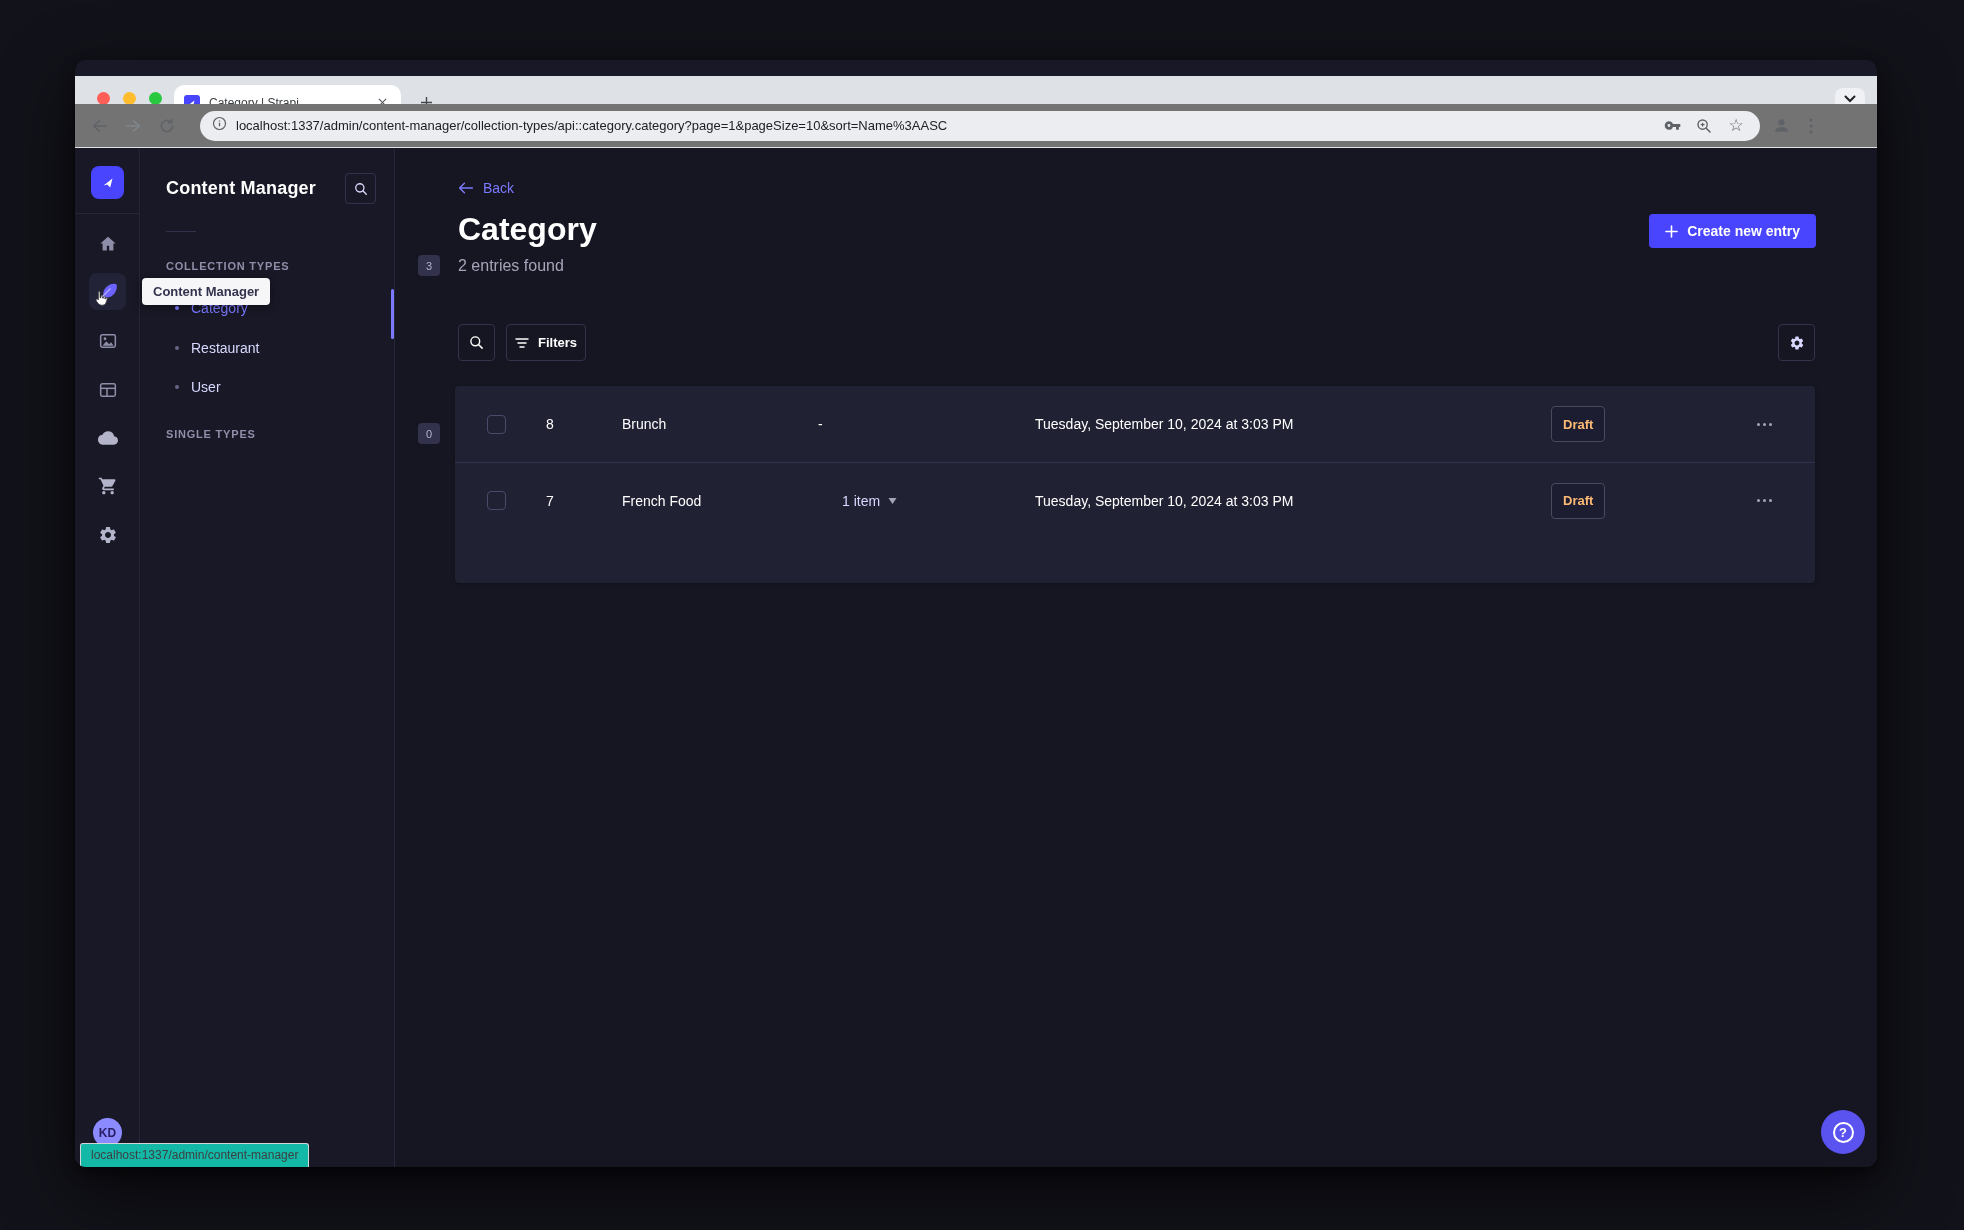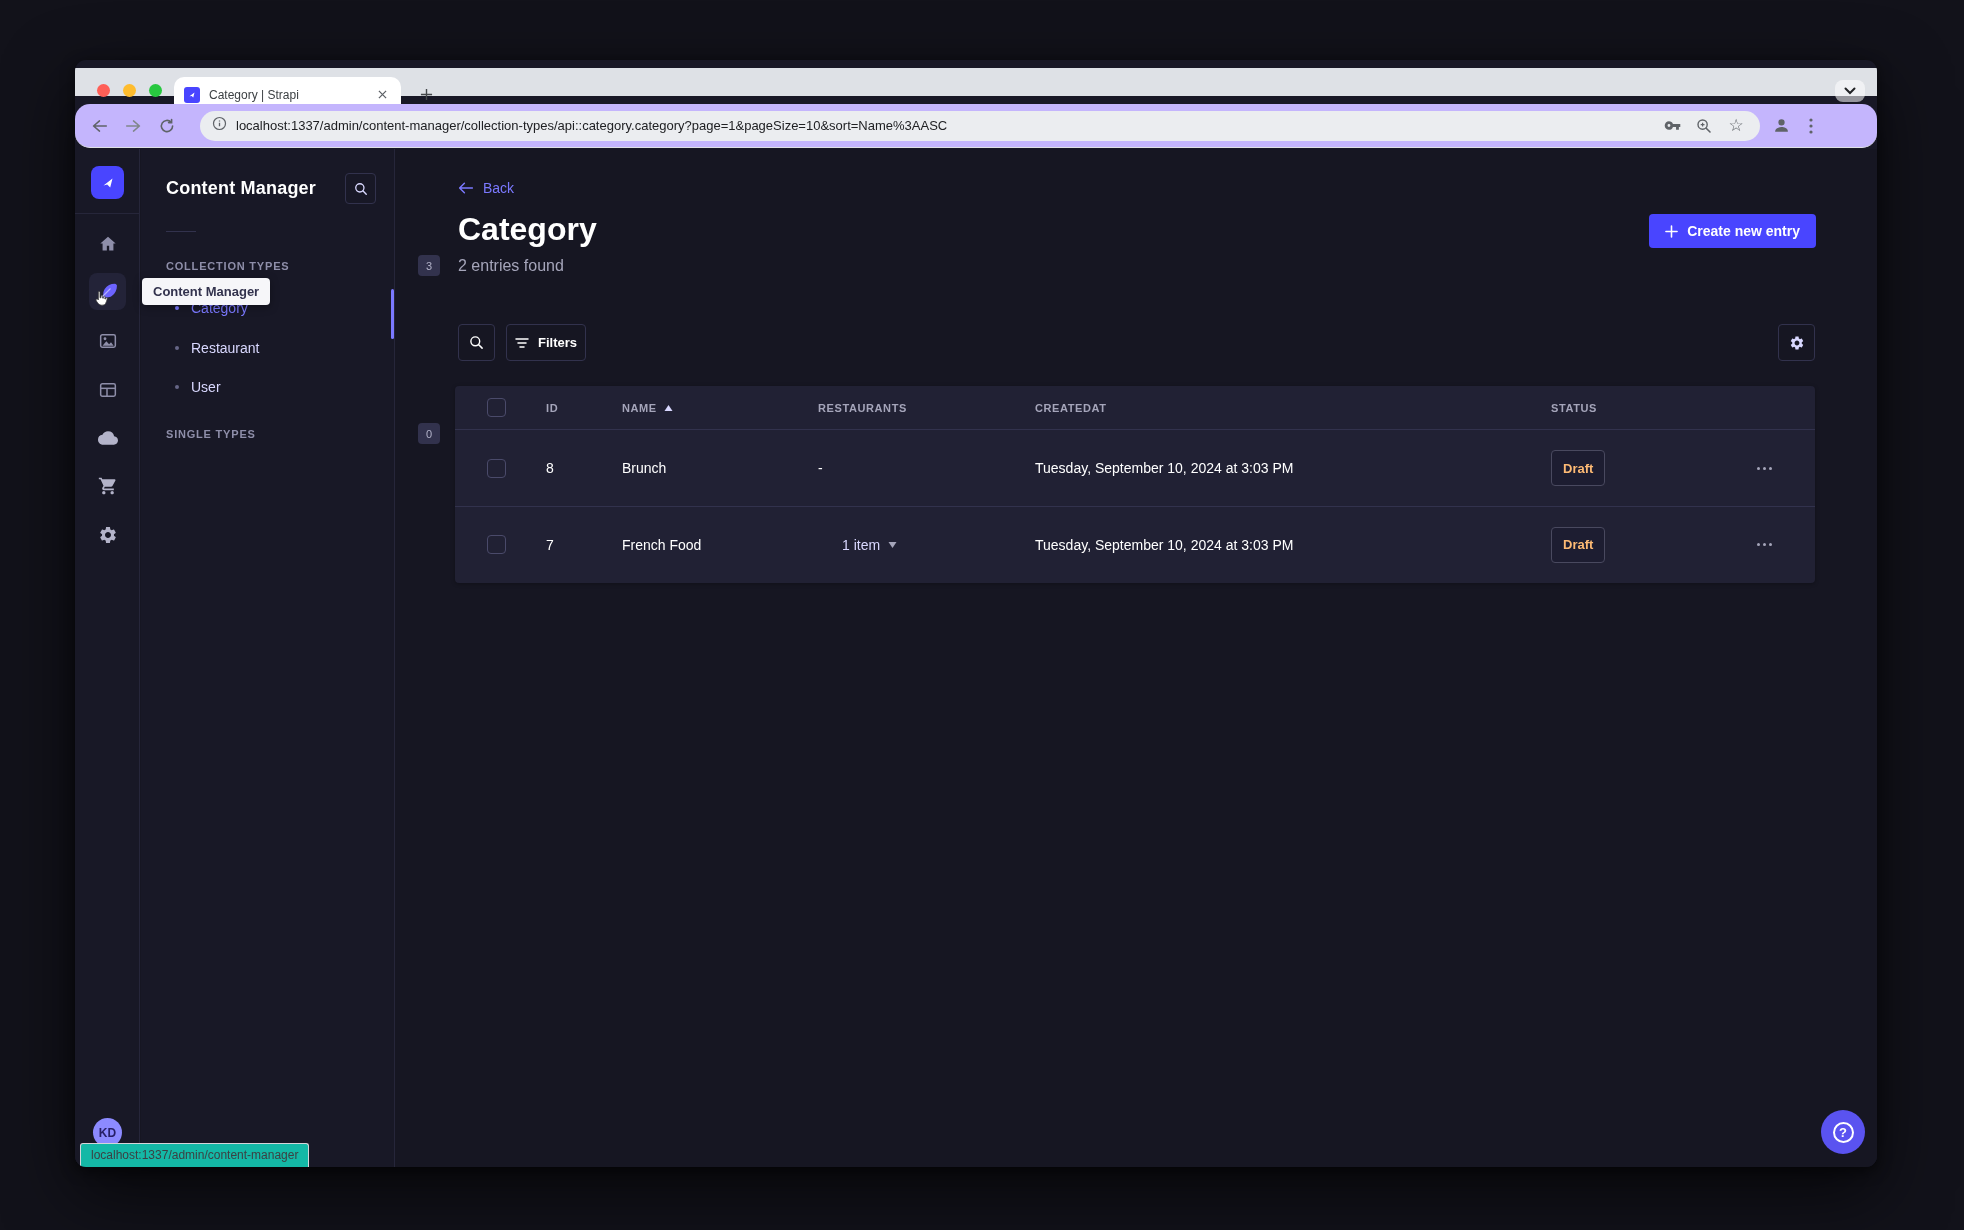--- a/index.html
+++ b/index.html
@@ -4,38 +4,38 @@
 <style>
   * { margin:0; padding:0; box-sizing:border-box; }
   html,body { width:1964px; height:1230px; }
   body { background:#12121a; font-family:"Liberation Sans", sans-serif; overflow:hidden; }
 
   .window { position:absolute; left:75px; top:60px; width:1802px; height:1107px;
     border-radius:11px; overflow:hidden; background:#181826;
     box-shadow:0 25px 70px rgba(0,0,0,.65), 0 4px 14px rgba(0,0,0,.5); }
 
   
-  .tabstrip { position:absolute; left:0; top:8px; right:0; height:28px; background:#dee1e6; }
+  .tabstrip { position:absolute; left:0; top:16px; right:0; height:35px; background:#dee1e6; }
   .traffic { position:absolute; left:22px; top:16px; display:flex; gap:13px; }
   .traffic span { width:13px; height:13px; border-radius:50%; display:block; }
   .t-red{background:#ff5f57;} .t-yellow{background:#febc2e;} .t-green{background:#28c840;}
 
   .tab { position:absolute; left:99px; top:9px; width:227px; height:35px; background:#ffffff;
     border-radius:10px 10px 0 0; display:flex; align-items:center; padding:0 10px; }
   .favicon { width:16px; height:16px; border-radius:3px; background:#4945ff; flex:0 0 16px;
     display:flex; align-items:center; justify-content:center; }
   .tab-title { margin-left:9px; font-size:12px; color:#3c4043; white-space:nowrap; overflow:hidden; flex:1; }
   .tab-close { width:17px; height:17px; border-radius:50%; display:flex; align-items:center; justify-content:center; }
   .newtab { position:absolute; left:338px; top:13px; width:26px; height:26px; border-radius:50%;
     display:flex; align-items:center; justify-content:center; }
   .tabchevron { position:absolute; right:12px; top:12px; width:30px; height:22px; border-radius:8px;
     background:rgba(255,255,255,.55); display:flex; align-items:center; justify-content:center; }
 
-  .toolbar { position:absolute; left:0; top:44px; right:0; height:44px; background:#c4b5fd;
-    border-bottom:1px solid #dfe1e5; display:flex; align-items:center;border-radius:15px; }
+  .toolbar { position:absolute; left:0; top:44px; right:0; height:44px; background:#737373;
+    border-bottom:1px solid #dfe1e5; display:flex; align-items:center; }
   .nav-ic { width:30px; height:30px; border-radius:50%; display:flex; align-items:center; justify-content:center; flex:0 0 30px; }
   .nav-back{ margin-left:9px; } .nav-fwd{ margin-left:4px; } .nav-reload{ margin-left:4px; }
   .omnibox { margin-left:18px; width:1560px; height:30px; border-radius:15px; background:#ebedf0;
     display:flex; align-items:center; padding:0 12px; }
   .url-text { margin-left:9px; font-size:13px; color:#202124; white-space:nowrap; overflow:hidden; flex:1; }
   .omni-ic { width:24px; height:24px; display:flex; align-items:center; justify-content:center; flex:0 0 24px; margin-left:8px; }
   .chrome-right { display:flex; align-items:center; margin-left:6px; }
   .star-glyph { font-size:17px; color:#5f6368; line-height:1; }
 
   
@@ -335,42 +335,20 @@
           <span>Filters</span>
         </div>
         <div class="icon-btn gear-btn">
           <svg width="16" height="16" viewBox="0 0 24 24">
               <path d="M19.14 12.94c.04-.3.06-.61.06-.94 0-.32-.02-.64-.07-.94l2.03-1.58c.18-.14.23-.41.12-.61l-1.92-3.32c-.12-.22-.37-.29-.59-.22l-2.39.96c-.5-.38-1.03-.7-1.62-.94l-.36-2.54c-.04-.24-.24-.41-.48-.41h-3.84c-.24 0-.43.17-.47.41l-.36 2.54c-.59.24-1.13.57-1.62.94l-2.39-.96c-.22-.08-.47 0-.59.22L2.74 8.87c-.12.21-.08.47.12.61l2.03 1.58c-.05.3-.09.63-.09.94s.02.64.07.94l-2.03 1.58c-.18.14-.23.41-.12.61l1.92 3.32c.12.22.37.29.59.22l2.39-.96c.5.38 1.03.7 1.62.94l.36 2.54c.05.24.24.41.48.41h3.84c.24 0 .44-.17.47-.41l.36-2.54c.59-.24 1.13-.56 1.62-.94l2.39.96c.22.08.47 0 .59-.22l1.92-3.32c.12-.22.07-.47-.12-.61l-2.01-1.58zM12 15.6c-1.98 0-3.6-1.62-3.6-3.6s1.62-3.6 3.6-3.6 3.6 1.62 3.6 3.6-1.62 3.6-3.6 3.6z" fill="#d9d8ff"></path>
             </svg>
         </div>
       </div>
 
       <div class="table-card">
-        <div class="trow thead">
-          <span class="checkbox"></span>
-          <span class="th">
-              <span>ID</span>
-            </span>
-          <span class="th">
-            <span>NAME</span>
-            <svg width="9" height="6" viewBox="0 0 8 6">
-                <path d="M4 0 L8 6 L0 6 Z" fill="#d9d8ff"></path>
-              </svg>
-          </span>
-          <span class="th">
-              <span>RESTAURANTS</span>
-            </span>
-          <span class="th">
-              <span>CREATEDAT</span>
-            </span>
-          <span class="th">
-              <span>STATUS</span>
-            </span>
-          <span></span>
-        </div>
 
         <div class="trow tbody-row">
           <span class="checkbox"></span>
           <span>8</span>
           <span>Brunch</span>
           <span>-</span>
           <span>Tuesday, September 10, 2024 at 3:03 PM</span>
           <span><span class="status-badge">Draft</span></span>
           <span class="row-actions">
               <i></i>

